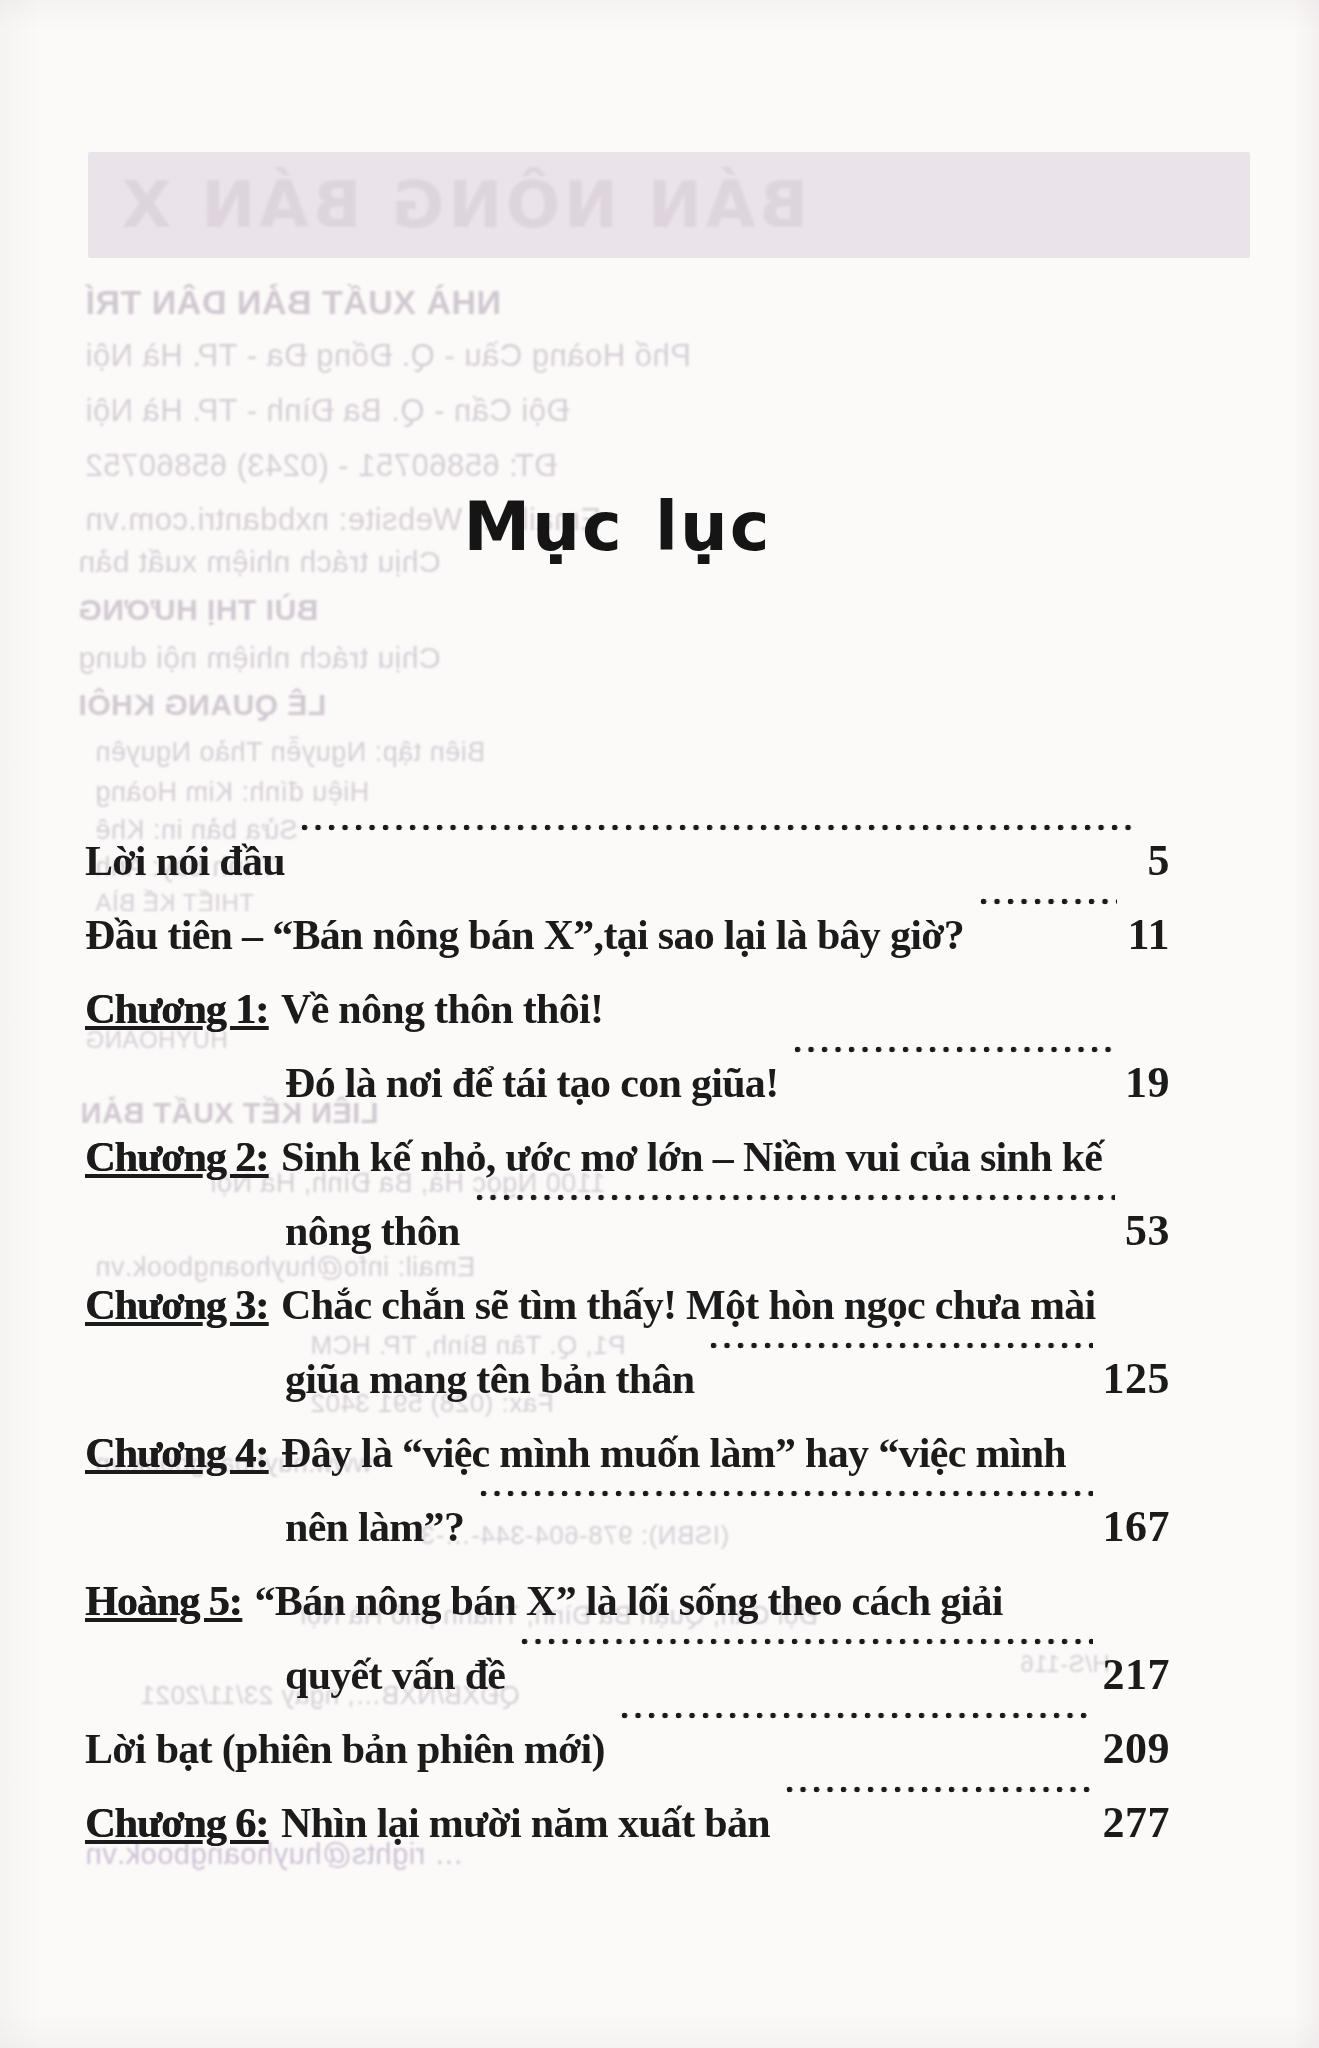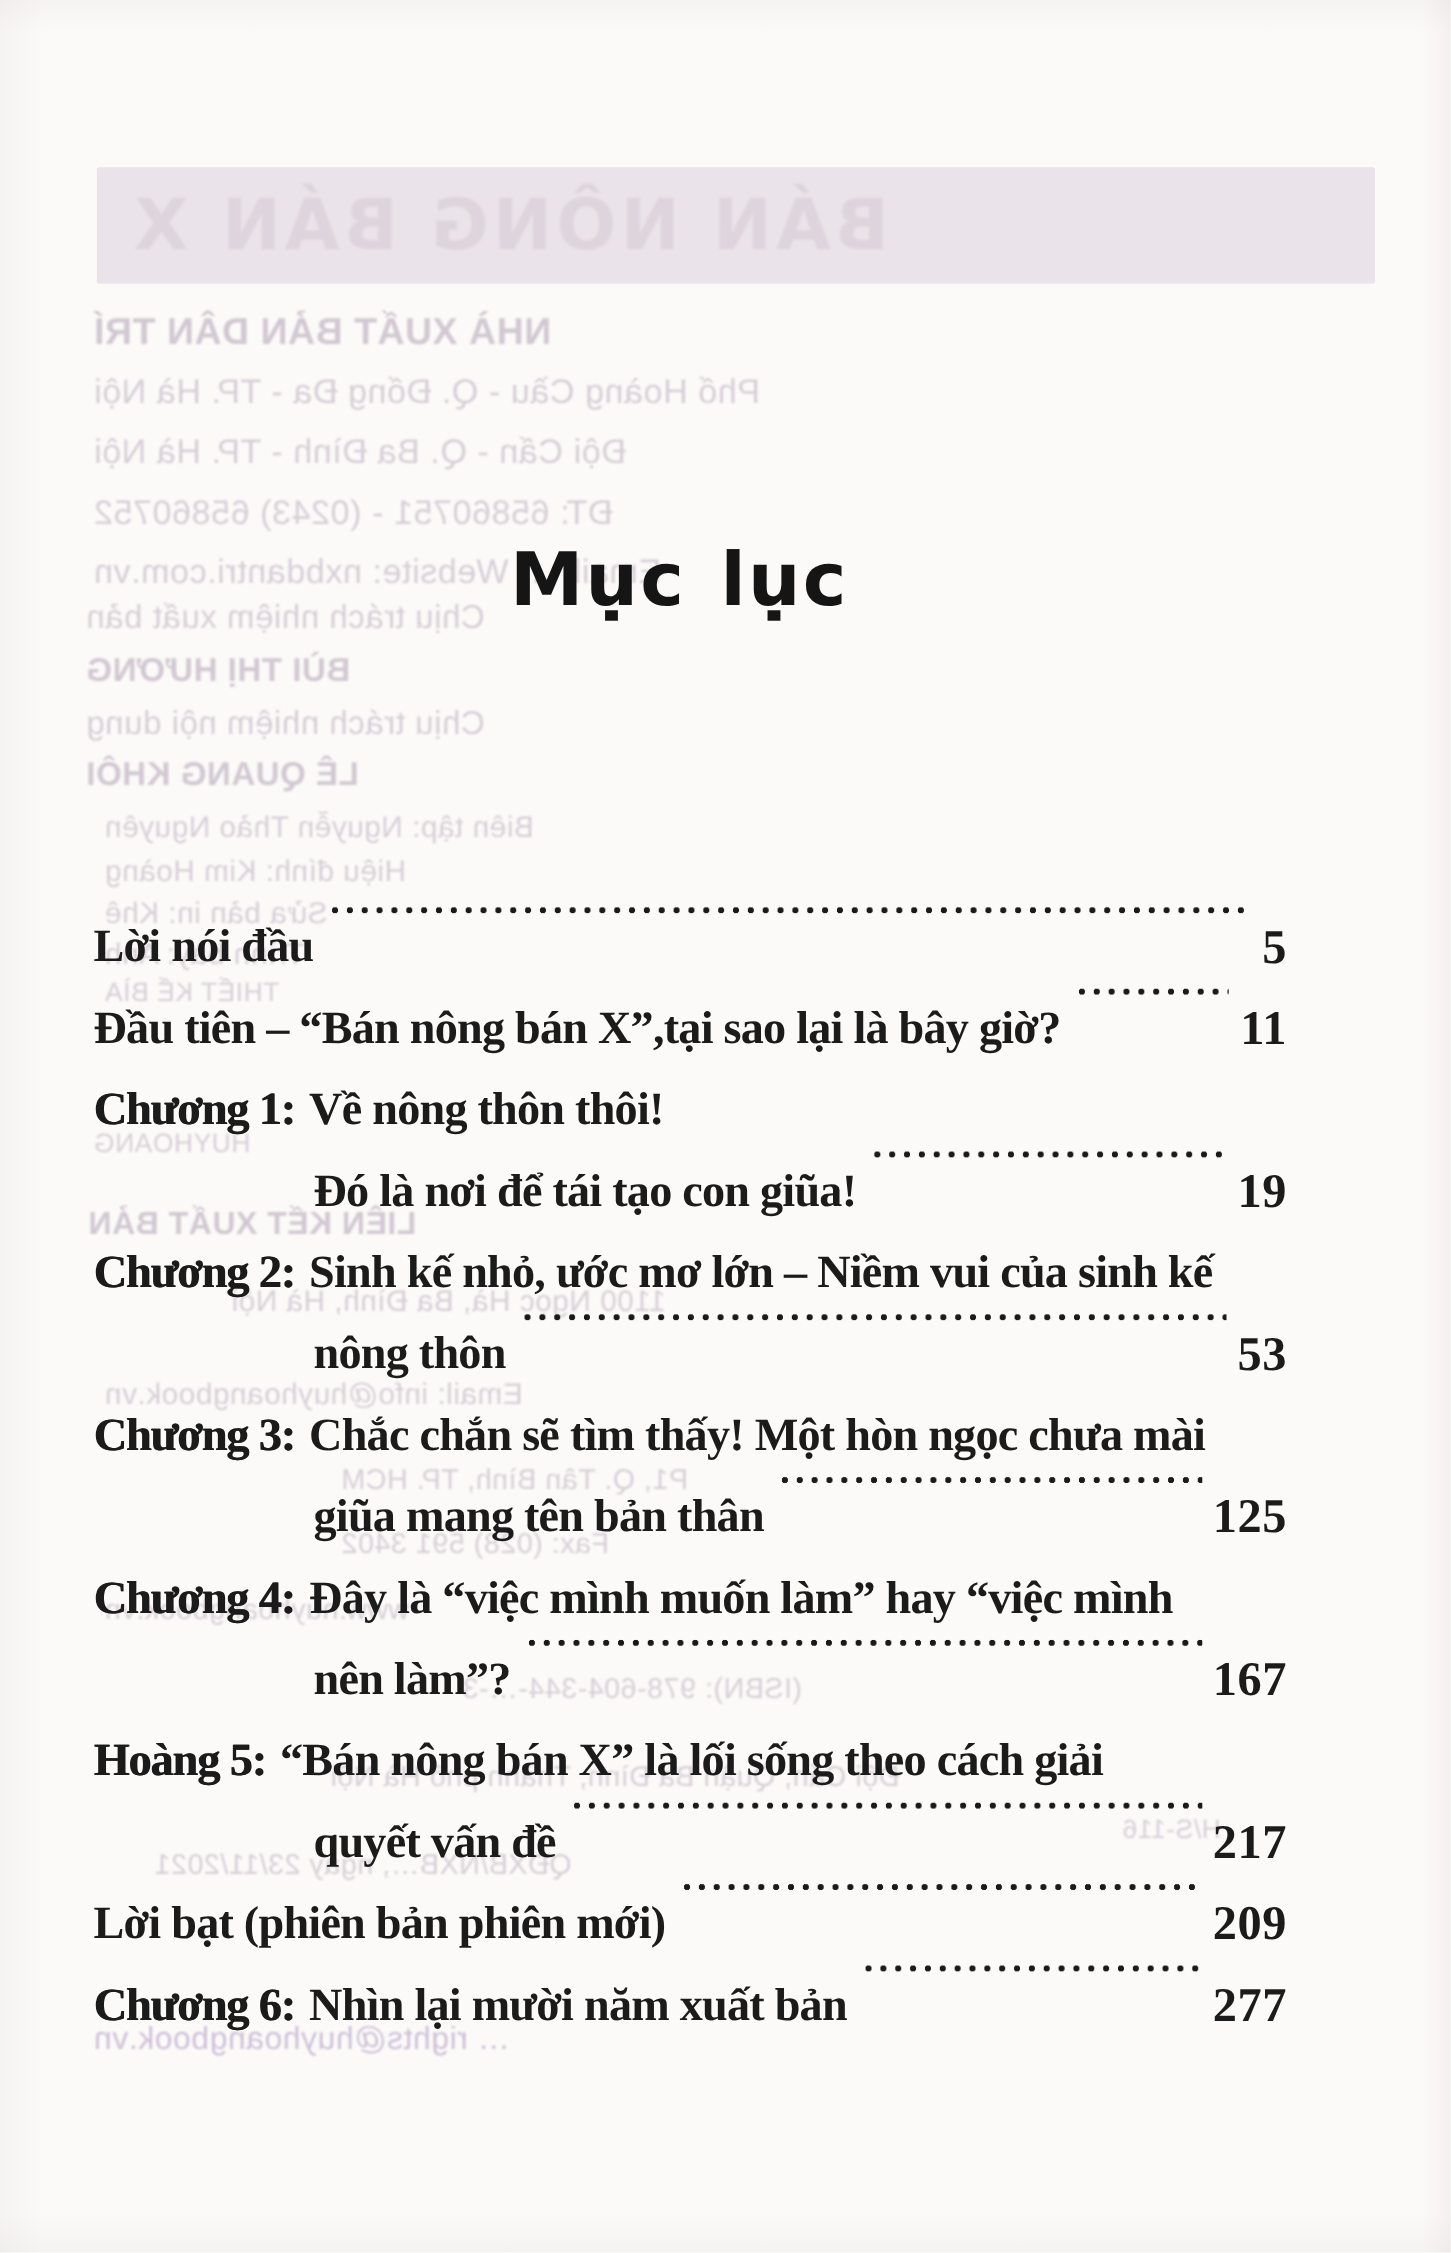--- a/index.html
+++ b/index.html
@@ -50,21 +50,21 @@
   .toc{
     position:absolute; z-index:3; left:85px; right:149px; top:824px;
     color:var(--ink);
   }
   .row{
     display:flex; align-items:flex-start; height:74px; line-height:74px;
     font-size:42px; font-weight:bold; letter-spacing:-0.7px; white-space:nowrap;
   }
   .row.indent{padding-left:200px;}
   .row .prefix{
-    margin-right:13px; text-shadow:0.7px 0 0 currentColor; letter-spacing:-1px;
+    margin-right:13px; text-shadow:0.7px 0 0 currentColor; letter-spacing:-1px;text-decoration:underline;
   }
   .row .text{}
   .row .leader{
     flex:1 1 auto; min-width:0; height:7px; align-self:baseline;
     margin:0 10px 0 16px;
     background-image:radial-gradient(circle at 3.5px 3.5px, #1a1a1a 2.6px, rgba(0,0,0,0) 3.1px);
     background-size:13.5px 7px; background-repeat:repeat-x; background-position:left bottom;
   }
   .row .num{font-size:44px; letter-spacing:0.5px;}
 </style>

